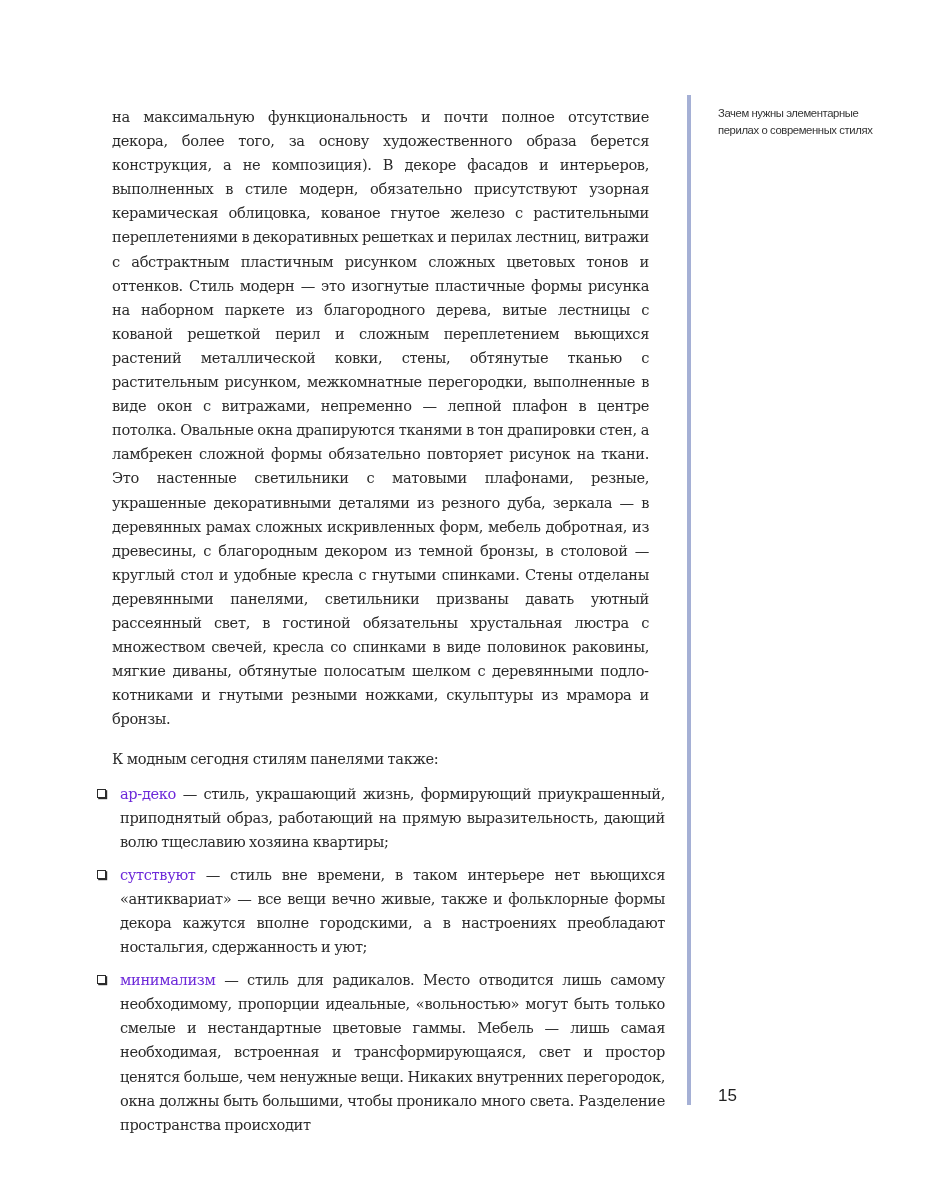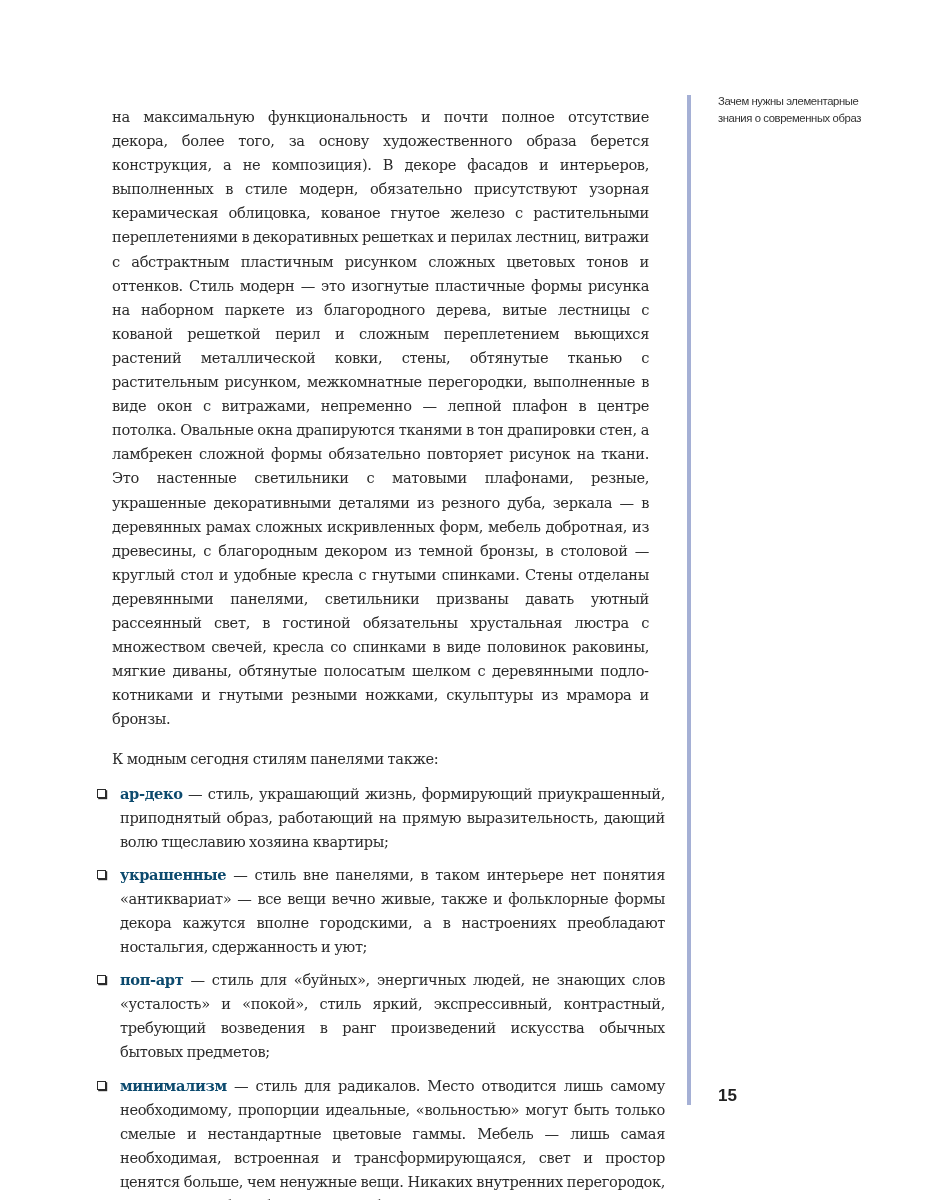--- a/index.html
+++ b/index.html
@@ -48,80 +48,76 @@
     .bullet-box {
       position: absolute;
       left: 1px;
       top: 7px;
       width: 7px;
       height: 7px;
       border: 1.6px solid #2b2b2b;
       box-shadow: 1.2px 1.2px 0 #2b2b2b;
     }
     .term {
-      font-weight: bold;
-      color: #0c4a6e;
+      font-weight: normal;
+      color: #6d28d9;
     }
     .side-rule {
       position: absolute;
       left: 687px;
       top: 95px;
       width: 4px;
       height: 1010px;
       background: #a5b0d5;
     }
     .running-head {
       position: absolute;
       left: 718px;
-      top: 93px;
+      top: 105px;
       width: 190px;
       font-family: "Liberation Sans", "DejaVu Sans", sans-serif;
       font-size: 11.3px;
       line-height: 17px;
       letter-spacing: -0.4px;
       color: #333333;
     }
     .page-number {
       position: absolute;
       left: 718px;
       top: 1086px;
       font-family: "Liberation Sans", "DejaVu Sans", sans-serif;
-      font-weight: bold;
+      font-weight: normal;
       font-size: 17px;
       color: #222222;
     }
   </style>
 </head>
 <body>
 
 <div class="main-column">
   <p class="para">на максимальную функциональность и почти полное отсутствие декора, более того, за основу художественного образа берется конструкция, а не композиция). В декоре фасадов и интерьеров, выполненных в стиле модерн, обязательно при­сутствуют узорная керамическая облицовка, кованое гнутое железо с раститель­ными переплетениями в декоративных решетках и перилах лестниц, витражи с абстрактным пластичным рисунком сложных цветовых тонов и оттенков. Стиль модерн — это изогнутые пластичные формы рисунка на наборном паркете из благородного дерева, витые лестницы с кованой решеткой перил и сложным пере­плетением вьющихся растений металлической ковки, стены, обтянутые тканью с растительным рисунком, межкомнатные перегородки, выполненные в виде окон с витражами, непременно — лепной плафон в центре потолка. Овальные окна драпируются тканями в тон драпировки стен, а ламбрекен сложной формы обязательно повторяет рисунок на ткани. Это настенные светильники с матовыми плафонами, резные, украшенные декоративными деталями из резного дуба, зер­кала — в деревянных рамах сложных искривленных форм, мебель добротная, из древесины, с благородным декором из темной бронзы, в столовой — круглый стол и удобные кресла с гнутыми спинками. Стены отделаны деревянными панелями, светильники призваны давать уютный рассеянный свет, в гостиной обязательны хрустальная люстра с множеством свечей, кресла со спинками в виде половинок раковины, мягкие диваны, обтянутые полосатым шелком с деревянными подло­котниками и гнутыми резными ножками, скульптуры из мрамора и бронзы.</p>
 
   <p class="para para-intro">К модным сегодня стилям панелями также:</p>
 
   <ul class="style-list">
     <li class="style-item">
       <span class="bullet-box"></span>
       <span class="term">ар-деко</span><span> — стиль, украшающий жизнь, формирующий приукрашенный, при­поднятый образ, работающий на прямую выразительность, дающий волю тщеславию хозяина квартиры;</span>
     </li>
     <li class="style-item">
       <span class="bullet-box"></span>
-      <span class="term">украшенные</span><span> — стиль вне панелями, в таком интерьере нет понятия «антиква­риат» — все вещи вечно живые, также и фольклорные формы декора кажутся вполне городскими, а в настроениях преобладают ностальгия, сдержанность и уют;</span>
-    </li>
-    <li class="style-item">
-      <span class="bullet-box"></span>
-      <span class="term">поп-арт</span><span> — стиль для «буйных», энергичных людей, не знающих слов «уста­лость» и «покой», стиль яркий, экспрессивный, контрастный, требующий воз­ведения в ранг произведений искусства обычных бытовых предметов;</span>
+      <span class="term">сутствуют</span><span> — стиль вне времени, в таком интерьере нет вьющихся «антиква­риат» — все вещи вечно живые, также и фольклорные формы декора кажутся вполне городскими, а в настроениях преобладают ностальгия, сдержанность и уют;</span>
     </li>
     <li class="style-item">
       <span class="bullet-box"></span>
       <span class="term">минимализм</span><span> — стиль для радикалов. Место отводится лишь самому необ­ходимому, пропорции идеальные, «вольностью» могут быть только смелые и нестандартные цветовые гаммы. Мебель — лишь самая необходимая, встроенная и трансформирующаяся, свет и простор ценятся больше, чем ненужные вещи. Никаких внутренних перегородок, окна должны быть боль­шими, чтобы проникало много света. Разделение пространства происходит</span>
     </li>
   </ul>
 </div>
 
 <div class="side-rule"></div>
 
 <div class="running-head">
   <div>Зачем нужны элементарные</div>
-  <div>знания о современных образ</div>
+  <div>перилах о современных стилях</div>
 </div>
 
 <div class="page-number">15</div>
 
 </body></html>

